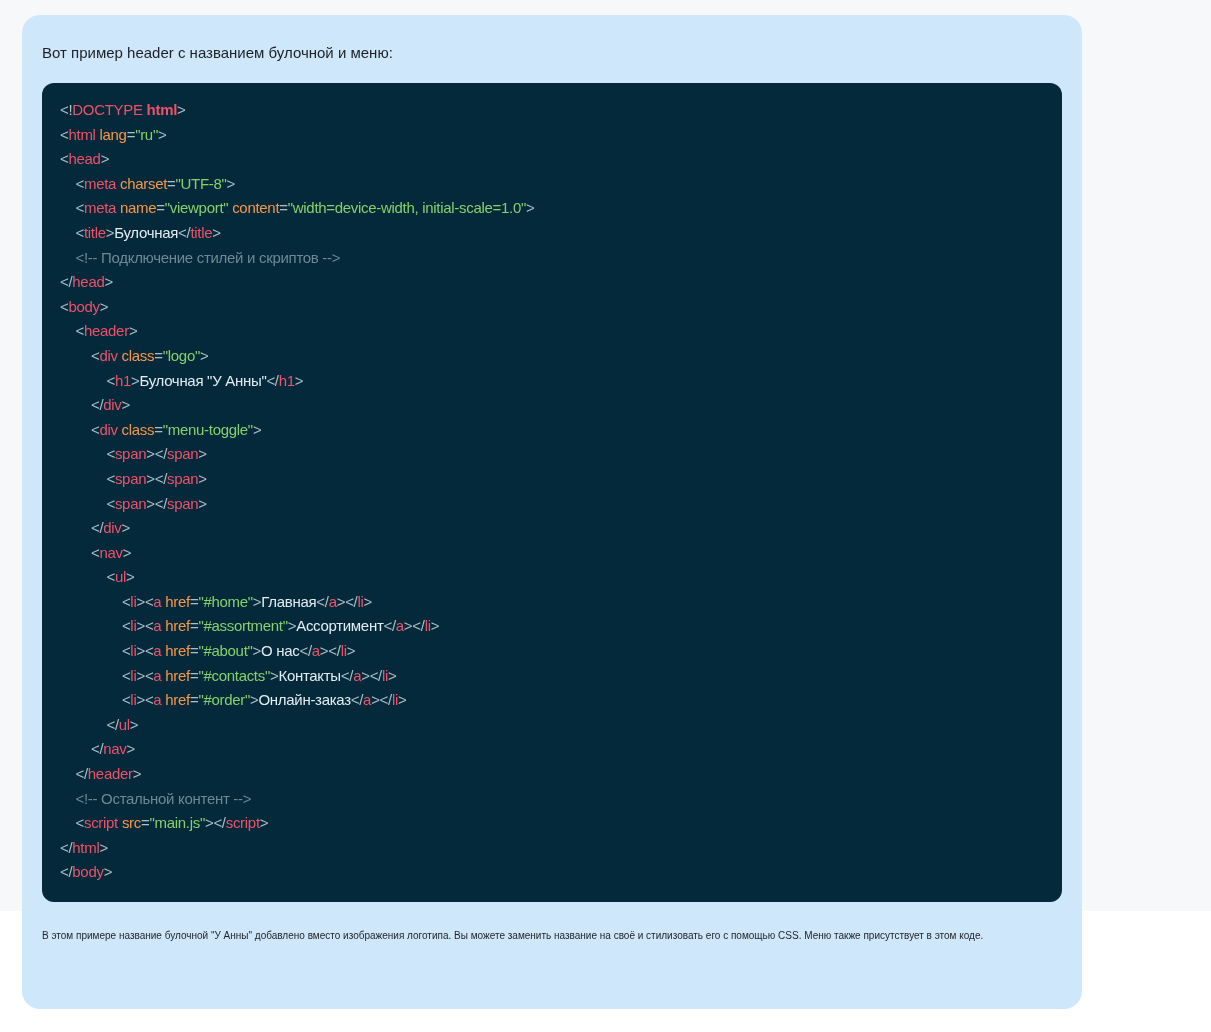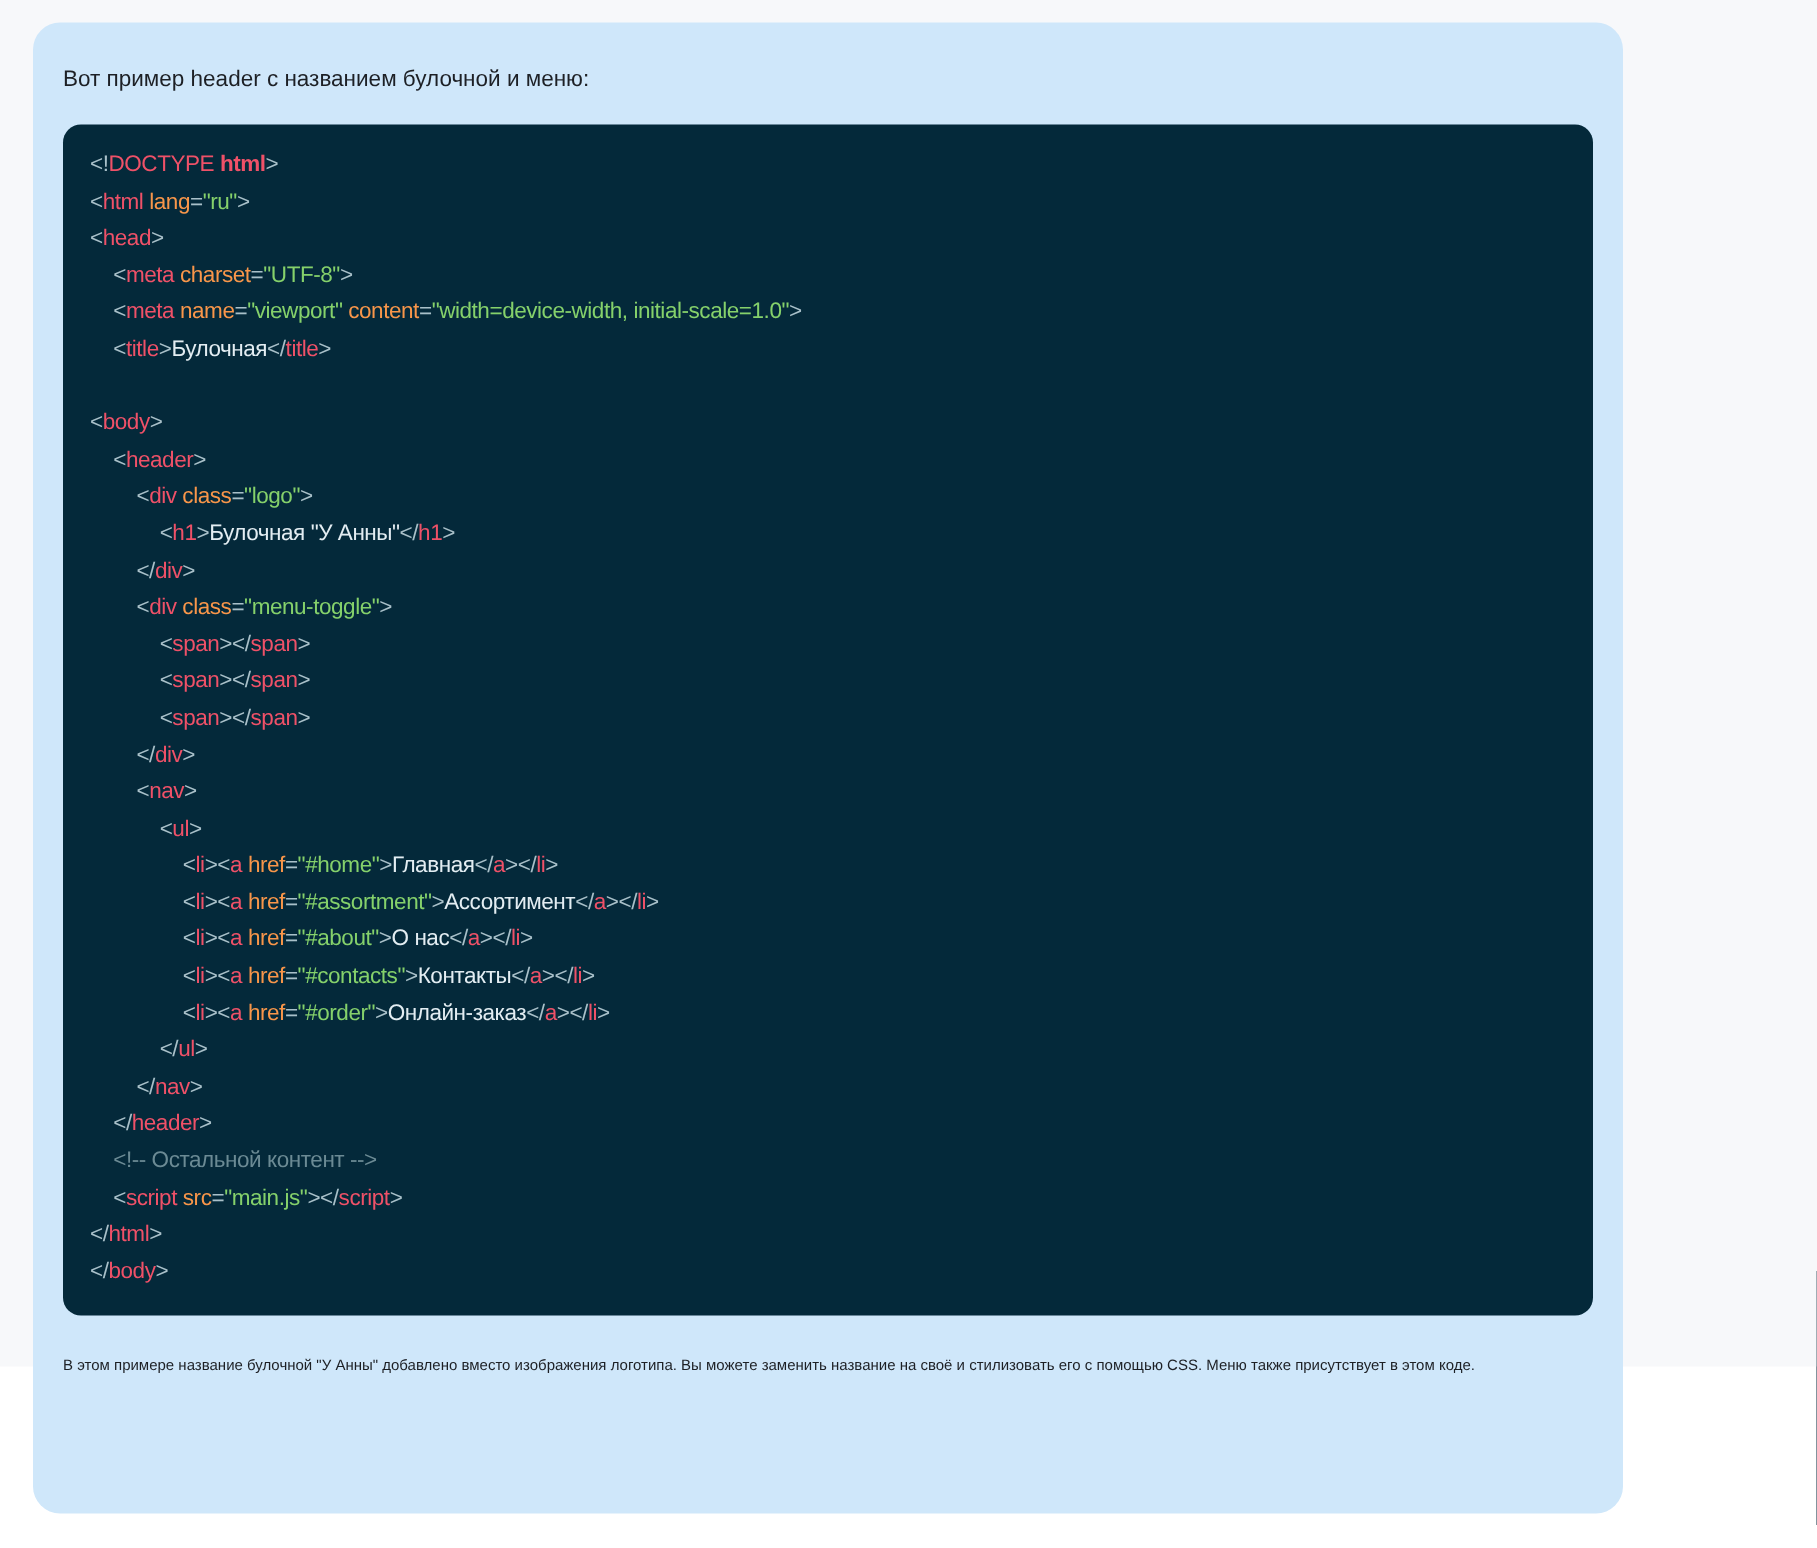--- a/index.html
+++ b/index.html
@@ -62,21 +62,22 @@
   <div class="bubble">
     <p class="intro">Вот пример header с названием булочной и меню:</p>
     <div class="code-block">
       <div class="code-content">
           <div class="code-line"><span class="tok-p">&lt;!</span><span class="tok-t">DOCTYPE </span><span class="tok-b">html</span><span class="tok-p">&gt;</span></div>
           <div class="code-line"><span class="tok-p">&lt;</span><span class="tok-t">html</span><span class="tok-w"> </span><span class="tok-a">lang</span><span class="tok-p">=</span><span class="tok-s">"ru"</span><span class="tok-p">&gt;</span></div>
           <div class="code-line"><span class="tok-p">&lt;</span><span class="tok-t">head</span><span class="tok-p">&gt;</span></div>
           <div class="code-line"><span class="tok-w">    </span><span class="tok-p">&lt;</span><span class="tok-t">meta</span><span class="tok-w"> </span><span class="tok-a">charset</span><span class="tok-p">=</span><span class="tok-s">"UTF-8"</span><span class="tok-p">&gt;</span></div>
           <div class="code-line"><span class="tok-w">    </span><span class="tok-p">&lt;</span><span class="tok-t">meta</span><span class="tok-w"> </span><span class="tok-a">name</span><span class="tok-p">=</span><span class="tok-s">"viewport"</span><span class="tok-w"> </span><span class="tok-a">content</span><span class="tok-p">=</span><span class="tok-s">"width=device-width, initial-scale=1.0"</span><span class="tok-p">&gt;</span></div>
           <div class="code-line"><span class="tok-w">    </span><span class="tok-p">&lt;</span><span class="tok-t">title</span><span class="tok-p">&gt;</span><span class="tok-w">Булочная</span><span class="tok-p">&lt;/</span><span class="tok-t">title</span><span class="tok-p">&gt;</span></div>
-          <div class="code-line"><span class="tok-w">    </span></div>
+          <div class="code-line"><span class="tok-w">    </span><span class="tok-c">&lt;!-- Подключение стилей и скриптов --&gt;</span></div>
+          <div class="code-line"><span class="tok-p">&lt;/</span><span class="tok-t">head</span><span class="tok-p">&gt;</span></div>
           <div class="code-line"><span class="tok-p">&lt;</span><span class="tok-t">body</span><span class="tok-p">&gt;</span></div>
           <div class="code-line"><span class="tok-w">    </span><span class="tok-p">&lt;</span><span class="tok-t">header</span><span class="tok-p">&gt;</span></div>
           <div class="code-line"><span class="tok-w">        </span><span class="tok-p">&lt;</span><span class="tok-t">div</span><span class="tok-w"> </span><span class="tok-a">class</span><span class="tok-p">=</span><span class="tok-s">"logo"</span><span class="tok-p">&gt;</span></div>
           <div class="code-line"><span class="tok-w">            </span><span class="tok-p">&lt;</span><span class="tok-t">h1</span><span class="tok-p">&gt;</span><span class="tok-w">Булочная "У Анны"</span><span class="tok-p">&lt;/</span><span class="tok-t">h1</span><span class="tok-p">&gt;</span></div>
           <div class="code-line"><span class="tok-w">        </span><span class="tok-p">&lt;/</span><span class="tok-t">div</span><span class="tok-p">&gt;</span></div>
           <div class="code-line"><span class="tok-w">        </span><span class="tok-p">&lt;</span><span class="tok-t">div</span><span class="tok-w"> </span><span class="tok-a">class</span><span class="tok-p">=</span><span class="tok-s">"menu-toggle"</span><span class="tok-p">&gt;</span></div>
           <div class="code-line"><span class="tok-w">            </span><span class="tok-p">&lt;</span><span class="tok-t">span</span><span class="tok-p">&gt;&lt;/</span><span class="tok-t">span</span><span class="tok-p">&gt;</span></div>
           <div class="code-line"><span class="tok-w">            </span><span class="tok-p">&lt;</span><span class="tok-t">span</span><span class="tok-p">&gt;&lt;/</span><span class="tok-t">span</span><span class="tok-p">&gt;</span></div>
           <div class="code-line"><span class="tok-w">            </span><span class="tok-p">&lt;</span><span class="tok-t">span</span><span class="tok-p">&gt;&lt;/</span><span class="tok-t">span</span><span class="tok-p">&gt;</span></div>
           <div class="code-line"><span class="tok-w">        </span><span class="tok-p">&lt;/</span><span class="tok-t">div</span><span class="tok-p">&gt;</span></div>

